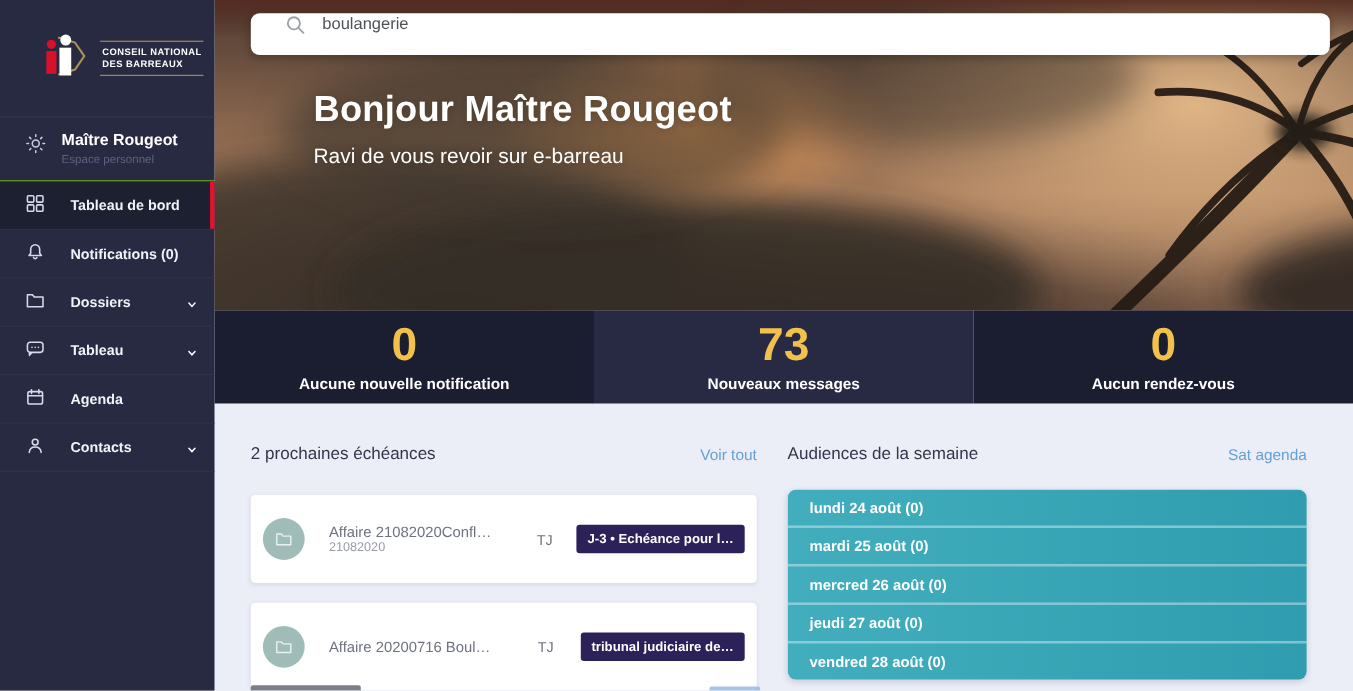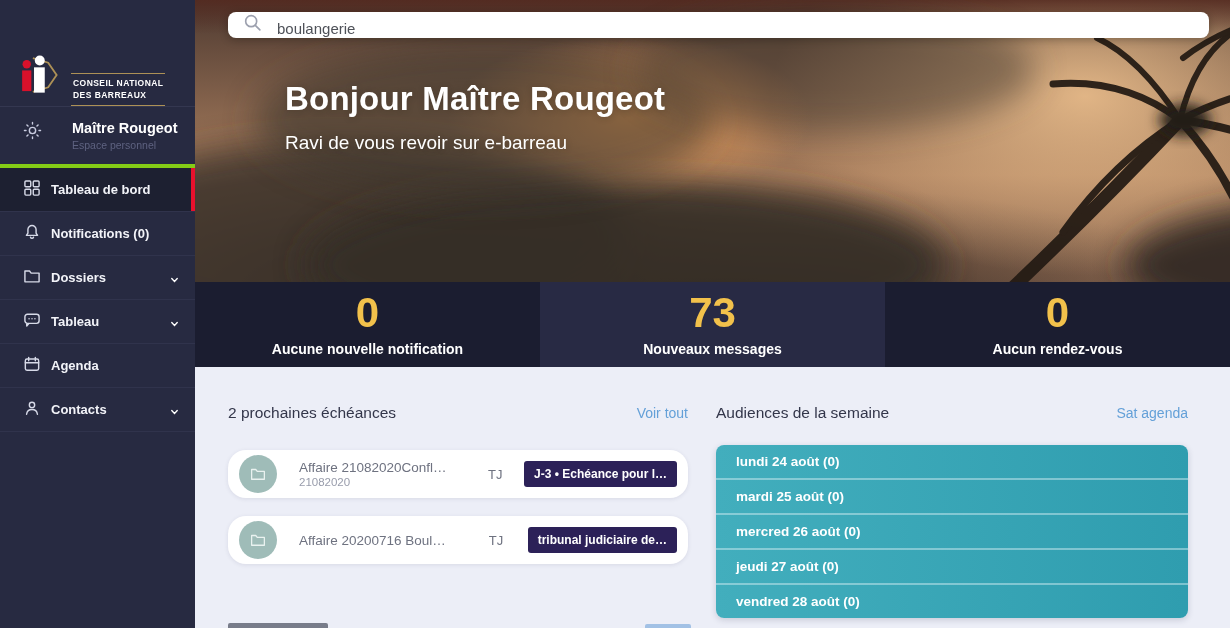--- a/index.html
+++ b/index.html
@@ -1,43 +1,43 @@
 <!DOCTYPE html>
 <html><head>
 <meta charset="utf-8">
 <style>
   html,body{margin:0;padding:0;}
   body{width:1230px;height:628px;overflow:hidden;font-family:"Liberation Sans",sans-serif;background:#ECEEF7;}
   .app{display:flex;width:1230px;height:628px;}
 
   
   .sidebar{width:195px;flex-shrink:0;background:#272A41;color:#fff;position:relative;z-index:3;display:flex;flex-direction:column;}
-  .logo{height:106px;display:flex;align-items:flex-end;padding-left:16px;gap:9px;border-bottom:1px solid #343750;cursor:pointer;}
+  .logo{height:106px;display:flex;align-items:center;padding-left:36px;gap:9px;border-bottom:1px solid #343750;cursor:pointer;}
   .logo-text{border-top:1px solid #AD9156;border-bottom:1px solid #AD9156;padding:4px 2px;font-size:8.5px;font-weight:bold;letter-spacing:.45px;line-height:1.35;color:#FFFFFF;}
-  .user{padding:13px 0 13px 22px;display:flex;gap:29px;align-items:flex-start;border-bottom:4px solid #84cc16;}
+  .user{padding:13px 0 13px 22px;display:flex;gap:13px;align-items:flex-start;border-bottom:1px solid #84cc16;}
   .user-name{font-size:14.5px;font-weight:bold;color:#fff;}
   .user-sub{font-size:10.5px;color:#5E6280;margin-top:3px;}
-  .nav-item{height:43px;display:flex;align-items:center;padding-left:22px;gap:9px;border-bottom:1px solid #30334C;font-size:13px;font-weight:bold;position:relative;cursor:pointer;color:#F2F3F8;}
+  .nav-item{height:43px;display:flex;align-items:center;padding-left:22px;gap:22px;border-bottom:1px solid #30334C;font-size:13px;font-weight:bold;position:relative;cursor:pointer;color:#F2F3F8;}
   .nav-item.active{background:#1D2031;}
   .nav-item.active::after{content:"";position:absolute;right:0;top:0;bottom:0;width:4px;background:#E8112D;}
   .chev{position:absolute;right:15px;top:50%;margin-top:-5px;}
 
   
   .main{flex:1;display:flex;flex-direction:column;position:relative;}
 
   
   .hero{height:282px;position:relative;overflow:hidden;flex-shrink:0;
     background:
       radial-gradient(ellipse 260px 120px at 42% 42%, rgba(248,166,92,.95), rgba(248,166,92,0) 70%),
       radial-gradient(ellipse 420px 240px at 86% 34%, rgba(235,190,140,.9), rgba(235,190,140,0) 75%),
       radial-gradient(ellipse 500px 170px at 20% 100%, rgba(52,42,36,.95), rgba(52,42,36,0) 72%),
       radial-gradient(ellipse 620px 160px at 55% 108%, rgba(48,38,33,.9), rgba(48,38,33,0) 75%),
       linear-gradient(180deg,#4E3A31 0%,#7A5B47 30%,#A97E5D 62%,#8A6750 100%);}
   .scene{position:absolute;inset:0;width:100%;height:100%;}
-  .searchbar{position:absolute;top:12px;left:33px;right:21px;height:26px;background:#fff;border-radius:8px;display:flex;align-items:flex-end;padding:0 14px;gap:11px;box-shadow:0 2px 8px rgba(20,15,10,.3);z-index:2;}
+  .searchbar{position:absolute;top:12px;left:33px;right:21px;height:38px;background:#fff;border-radius:8px;display:flex;align-items:flex-start;padding:0 30px;gap:11px;box-shadow:0 2px 8px rgba(20,15,10,.3);z-index:2;}
   .searchbar input{border:none;outline:none;flex:1;font-size:15px;color:#4E5158;background:transparent;font-family:"Liberation Sans",sans-serif;}
   .hero-text{position:absolute;left:90px;top:80px;color:#fff;z-index:2;text-shadow:0 1px 6px rgba(40,30,20,.25);}
   .hero-text h1{margin:0;font-size:33px;font-weight:600;letter-spacing:.2px;}
   .hero-sub{font-size:19px;margin-top:14px;font-weight:500;}
 
   
   .stats{height:85px;display:flex;flex-shrink:0;}
   .stat{flex:1;display:flex;flex-direction:column;align-items:center;justify-content:center;background:#1B1D30;cursor:pointer;}
   .stat.mid{background:#282A44;}
   .stat-value{font-size:42px;font-weight:bold;color:#F2C14B;line-height:1;}
@@ -45,21 +45,21 @@
 
   
   .content{flex:1;position:relative;background:#ECEEF7;padding:37px 28px 0 33px;display:flex;gap:28px;overflow:hidden;}
   .col-left{width:460px;flex-shrink:0;}
   .col-right{width:472px;flex-shrink:0;}
   .col-head{display:flex;justify-content:space-between;align-items:center;}
   .col-title{font-size:15.5px;color:#33364A;}
   .link{color:#64A0D8;font-size:14px;cursor:pointer;text-decoration:none;}
 
   .cards{margin-top:28px;display:flex;flex-direction:column;gap:18px;}
-  .card{background:#fff;border-radius:18px;height:48px;display:flex;align-items:center;padding:0 11px;box-shadow:0 1px 4px rgba(40,44,80,.10);cursor:pointer;}
+  .card{background:#fff;border-radius:4px;height:48px;display:flex;align-items:center;padding:16px 11px;box-shadow:0 1px 4px rgba(40,44,80,.10);cursor:pointer;}
   .avatar{width:38px;height:38px;border-radius:50%;background:#9FBCB8;display:flex;align-items:center;justify-content:center;margin-right:22px;flex-shrink:0;}
   .card-titles{width:168px;}
   .card-title{font-size:13.5px;color:#6E7280;}
   .card-sub{font-size:11.5px;color:#989CAB;margin-top:1px;}
   .court{width:58px;text-align:center;font-size:13px;color:#6E7280;}
   .badge{margin-left:auto;background:#2C2158;color:#fff;font-size:12px;font-weight:bold;padding:6px 10px;border-radius:3px;white-space:nowrap;}
 
   .days{margin-top:23px;border-radius:8px;overflow:hidden;box-shadow:0 2px 6px rgba(40,44,80,.18);}
   .day{height:33px;display:flex;align-items:center;padding-left:20px;color:#fff;font-size:13.5px;font-weight:bold;background:linear-gradient(90deg,#42AEBD,#2F9DAF);border-top:2px solid rgba(222,242,246,.45);cursor:pointer;}
   .day:first-child{border-top:none;}

